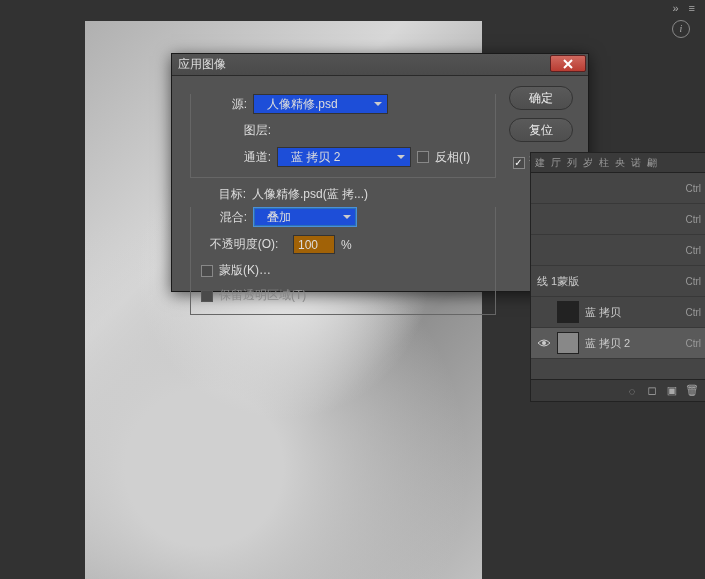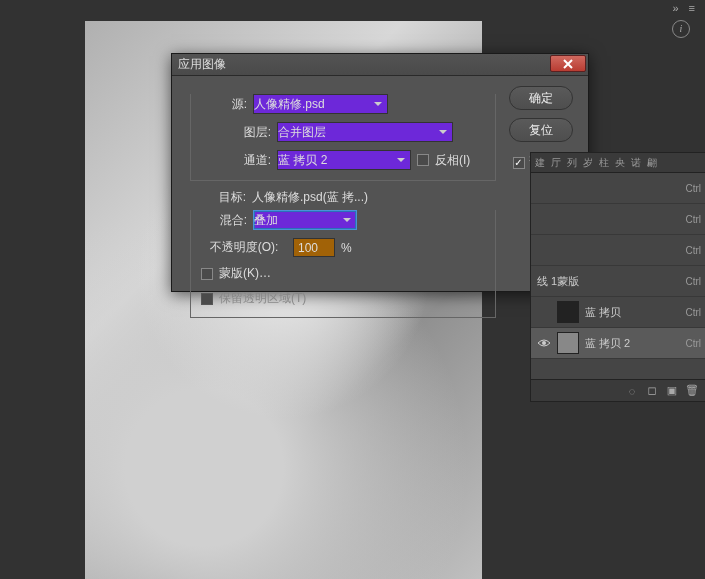--- a/index.html
+++ b/index.html
@@ -21,21 +21,21 @@
   .closebtn { position: absolute; right: 2px; top: 1px; width: 36px; height: 17px; background: linear-gradient(#d0695f, #b93c32); border: 1px solid #5c2020; border-radius: 2px; display: flex; align-items: center; justify-content: center; }
   .closebtn svg { width: 10px; height: 10px; }
   .closebtn path { stroke: #fff; stroke-width: 2; fill: none; }
   
   .dialog-body { padding: 10px 12px 10px 18px; display: flex; gap: 10px; }
   .fields { flex: 1; }
   .fieldset { border: 1px solid #666; border-top: none; padding: 0 10px 10px 10px; margin-top: 4px; position: relative; }
   .row { display: flex; align-items: center; margin-top: 8px; font-size: 12px; color: #ddd; gap: 6px; }
   .label { text-align: right; width: 46px; }
   .label-w { text-align: center; width: 86px; }
-  .select { background: #6d28d9; border: 1px solid #333; height: 20px; color: #ddd; font-size: 12px; padding: 0 18px 0 0; position: relative; display: flex; align-items: center; }
+  .select { background: #1d4ed8; border: 1px solid #333; height: 20px; color: #ddd; font-size: 12px; padding: 0 18px 0 13px; position: relative; display: flex; align-items: center; }
   .select::after { content: ""; position: absolute; right: 5px; top: 7px; border: 4px solid transparent; border-top-color: #ccc; }
   .select.highlight { border: 1px solid #4a90d9; box-shadow: inset 0 0 0 1px #2a70b9; }
   .checkbox { width: 12px; height: 12px; border: 1px solid #888; background: #4a4a4a; display: inline-flex; align-items: center; justify-content: center; }
   .checkbox.checked::after { content: "✓"; color: #fff; font-size: 10px; line-height: 10px; }
   .numinput { background: #a16207; border: 1px solid #333; width: 42px; height: 19px; color: #ddd; font-size: 12px; padding: 0 4px; display: flex; align-items: center; }
   
   .sidebtns { width: 70px; display: flex; flex-direction: column; gap: 8px; align-items: center; }
   .btn { width: 64px; height: 24px; background: linear-gradient(#5a5a5a, #4e4e4e); border: 1px solid #333; border-radius: 12px; color: #eee; font-size: 12px; display: flex; align-items: center; justify-content: center; }
   .previewrow { display: flex; align-items: center; gap: 5px; color: #ddd; font-size: 12px; margin-top: 4px; }
   
@@ -80,23 +80,20 @@
     <div class="fields">
       <div class="fieldset" style="padding-top:0;">
         <div class="row">
           <span class="label">源:</span>
           <div class="select" style="width:135px;">
               <span>人像精修.psd</span>
             </div>
         </div>
         <div class="row">
           <span class="label" style="width:70px;">图层:</span>
-          <div class="select" style="width:176px;">
-              <span>合并图层</span>
-            </div>
         </div>
         <div class="row">
           <span class="label" style="width:70px;">通道:</span>
           <div class="select" style="width:134px;">
               <span>蓝 拷贝 2</span>
             </div>
           <span class="checkbox"></span>
           <span>反相(I)</span>
         </div>
       </div>

